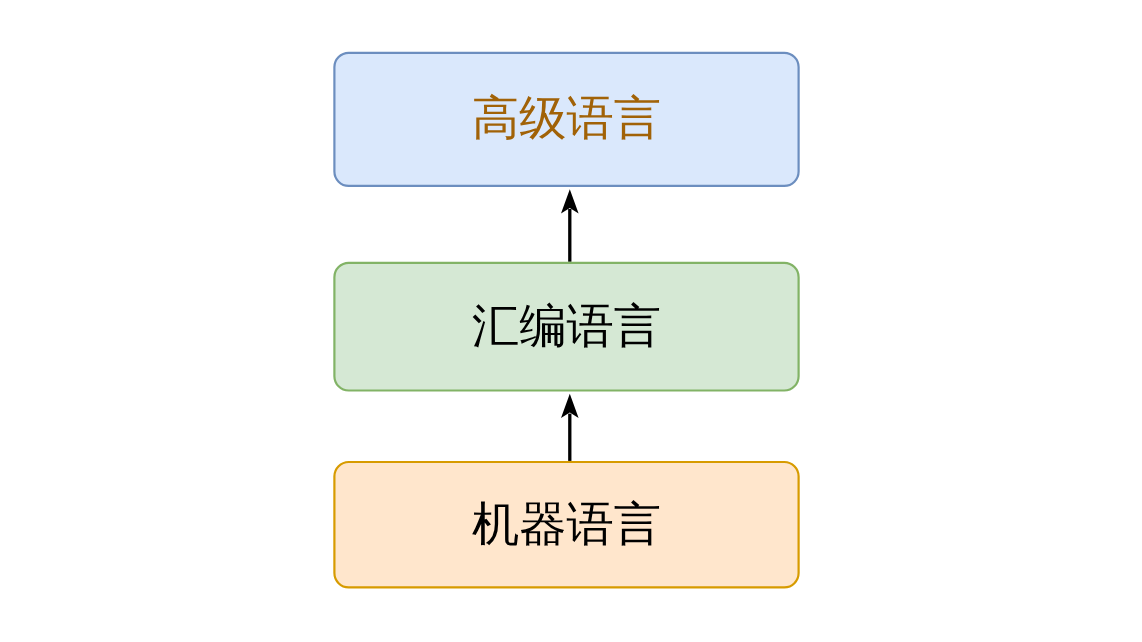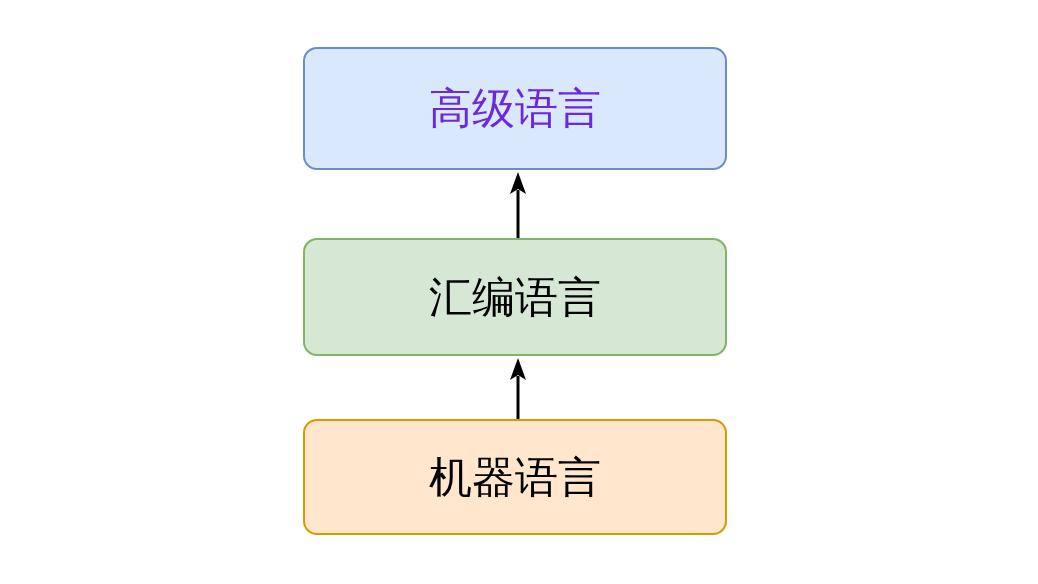--- a/index.html
+++ b/index.html
@@ -75,21 +75,21 @@
       <line x1="518" y1="419" x2="518" y2="376" stroke="#000000" stroke-width="3"></line>
       <polygon points="518,358 510,380 518,375 526,380" fill="#000000"></polygon>
     </g>
     <g>
       <line x1="518" y1="238" x2="518" y2="190" stroke="#000000" stroke-width="3"></line>
       <polygon points="518,172 510,194 518,189 526,194" fill="#000000"></polygon>
     </g>
   </svg>
 
   <div class="node" id="node-high" style="left: 303px; top: 47px; width: 424px; height: 123px; background: rgb(218, 232, 252); border-color: rgb(108, 142, 191);">
-    <span class="node-label" style="color: #6d28d9;">高级语言</span>
+    <span class="node-label" style="color: #a16207;">高级语言</span>
   </div>
 
   <div class="node" id="node-assembly" style="left: 303px; top: 238px; width: 424px; height: 118px; background: rgb(213, 232, 212); border-color: rgb(130, 179, 102);">
     <span class="node-label" style="color: rgb(0, 0, 0);">汇编语言</span>
   </div>
 
   <div class="node" id="node-machine" style="left: 303px; top: 419px; width: 424px; height: 116px; background: rgb(255, 230, 204); border-color: rgb(215, 155, 0);">
     <span class="node-label" style="color: rgb(0, 0, 0);">机器语言</span>
   </div>
 

